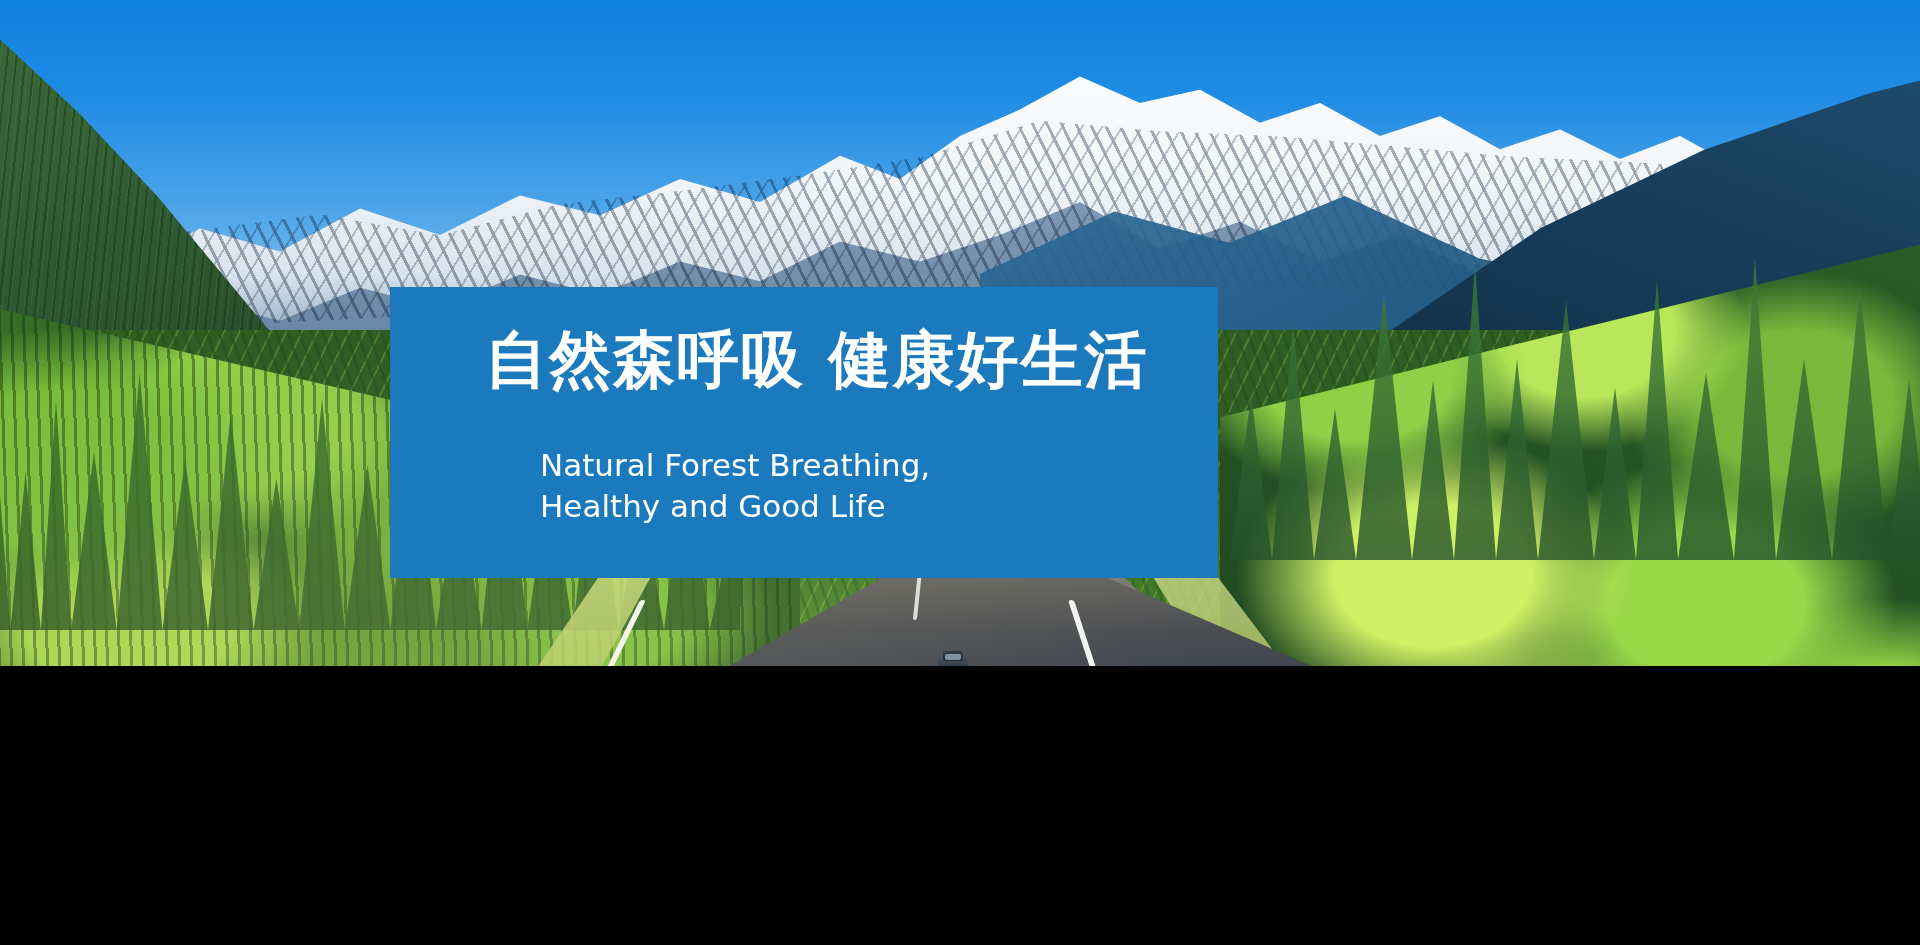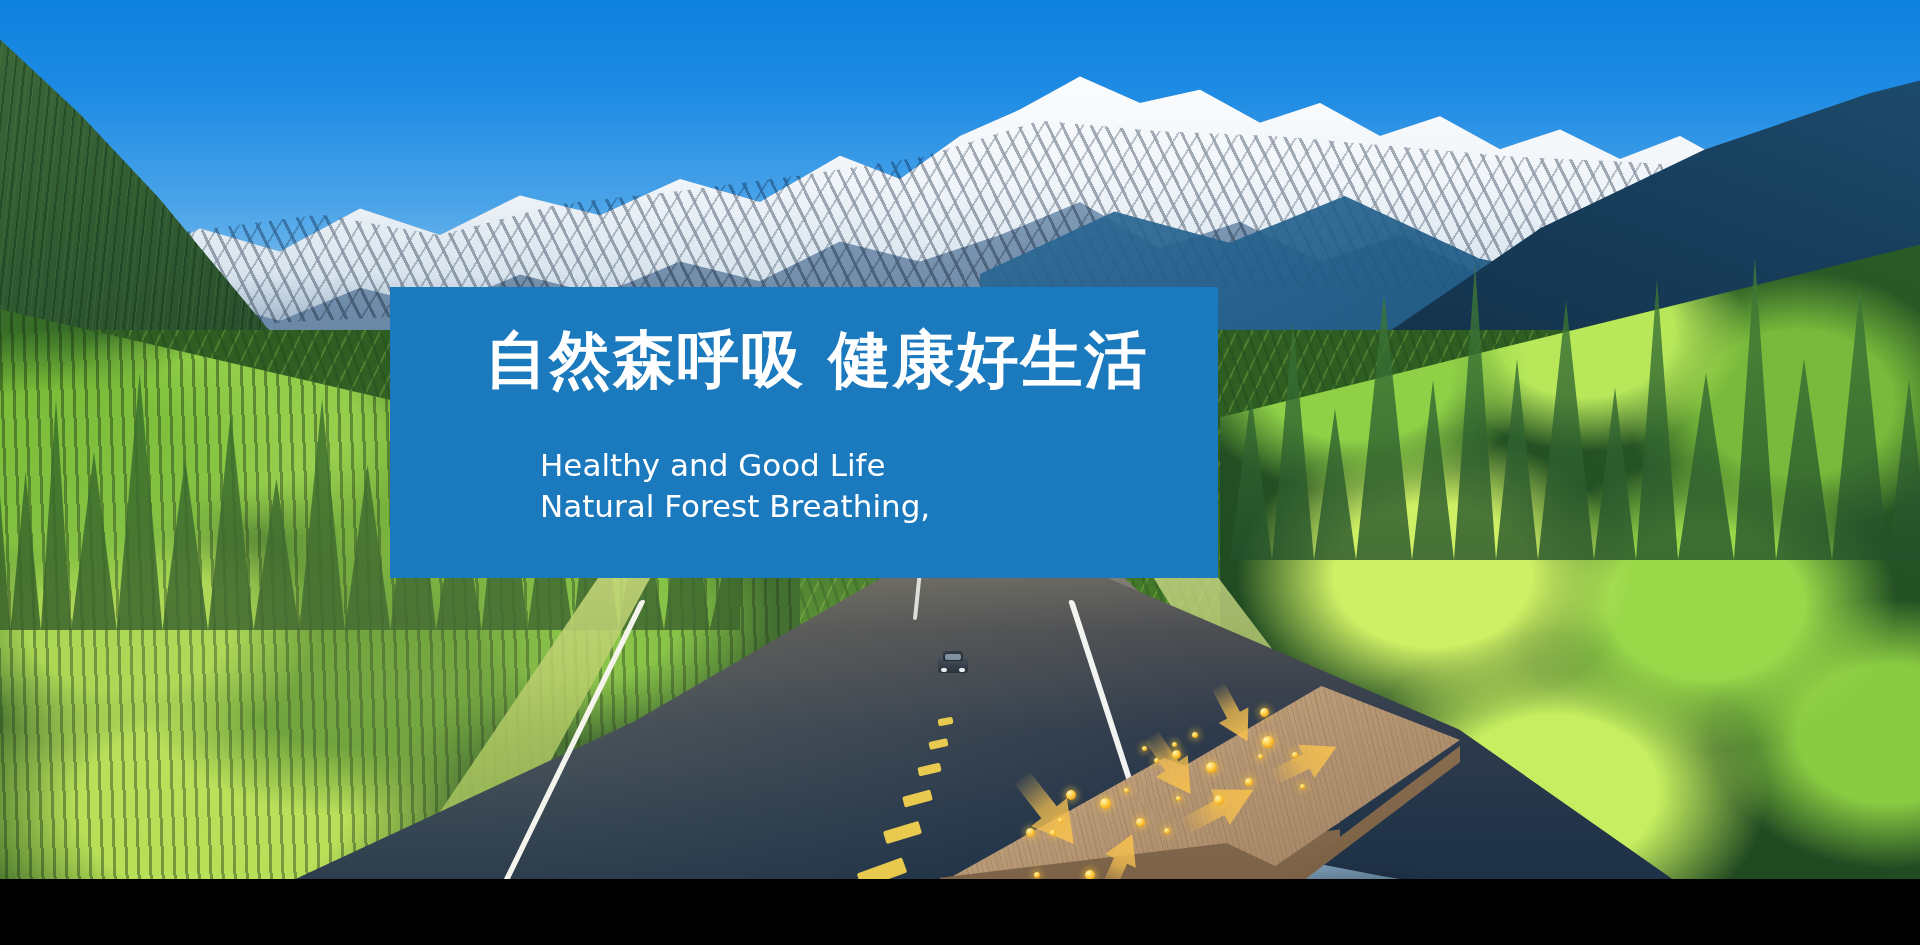--- a/index.html
+++ b/index.html
@@ -1,20 +1,20 @@
 <!DOCTYPE html>
 <html><head>
 <meta charset="utf-8">
 <title>Banner</title>
 <style>
   * { margin:0; padding:0; box-sizing:border-box; }
   html,body { width:1920px; height:945px; overflow:hidden; background:#000; }
   body { font-family:"Liberation Sans","DejaVu Sans",sans-serif; }
 
-  #stage { position:relative; width:1920px; height:879px; overflow:hidden; }
+  #stage { position:relative; width:1920px; height:666px; overflow:hidden; }
 
   
   .sky{
     position:absolute; left:0; top:0; width:1920px; height:420px;
     background:linear-gradient(180deg,#0E82DE 0%,#1E8BE4 22%,#49A3E8 48%,#82C0EE 72%,#B4D9F3 92%,#CFE6F6 100%);
   }
 
   
   .ridge{ position:absolute; }
 
@@ -373,18 +373,18 @@
     <div class="dot" style="left:145px; top:190px; width:10px; height:10px;"></div>
     <div class="dot" style="left:94px;  top:192px; width:6px;  height:6px;"></div>
     <div class="dot" style="left:360px; top:104px; width:5px;  height:5px;"></div>
   </div>
 
   <div class="sunlight"></div>
 
   <div class="panel">
     <div class="title">自然森呼吸 健康好生活</div>
     <div class="subtitle">
+      <div>Natural Forest Breathing,</div>
       <div>Healthy and Good Life</div>
-      <div>Natural Forest Breathing,</div>
     </div>
   </div>
 
 </div>
 
 </body></html>

